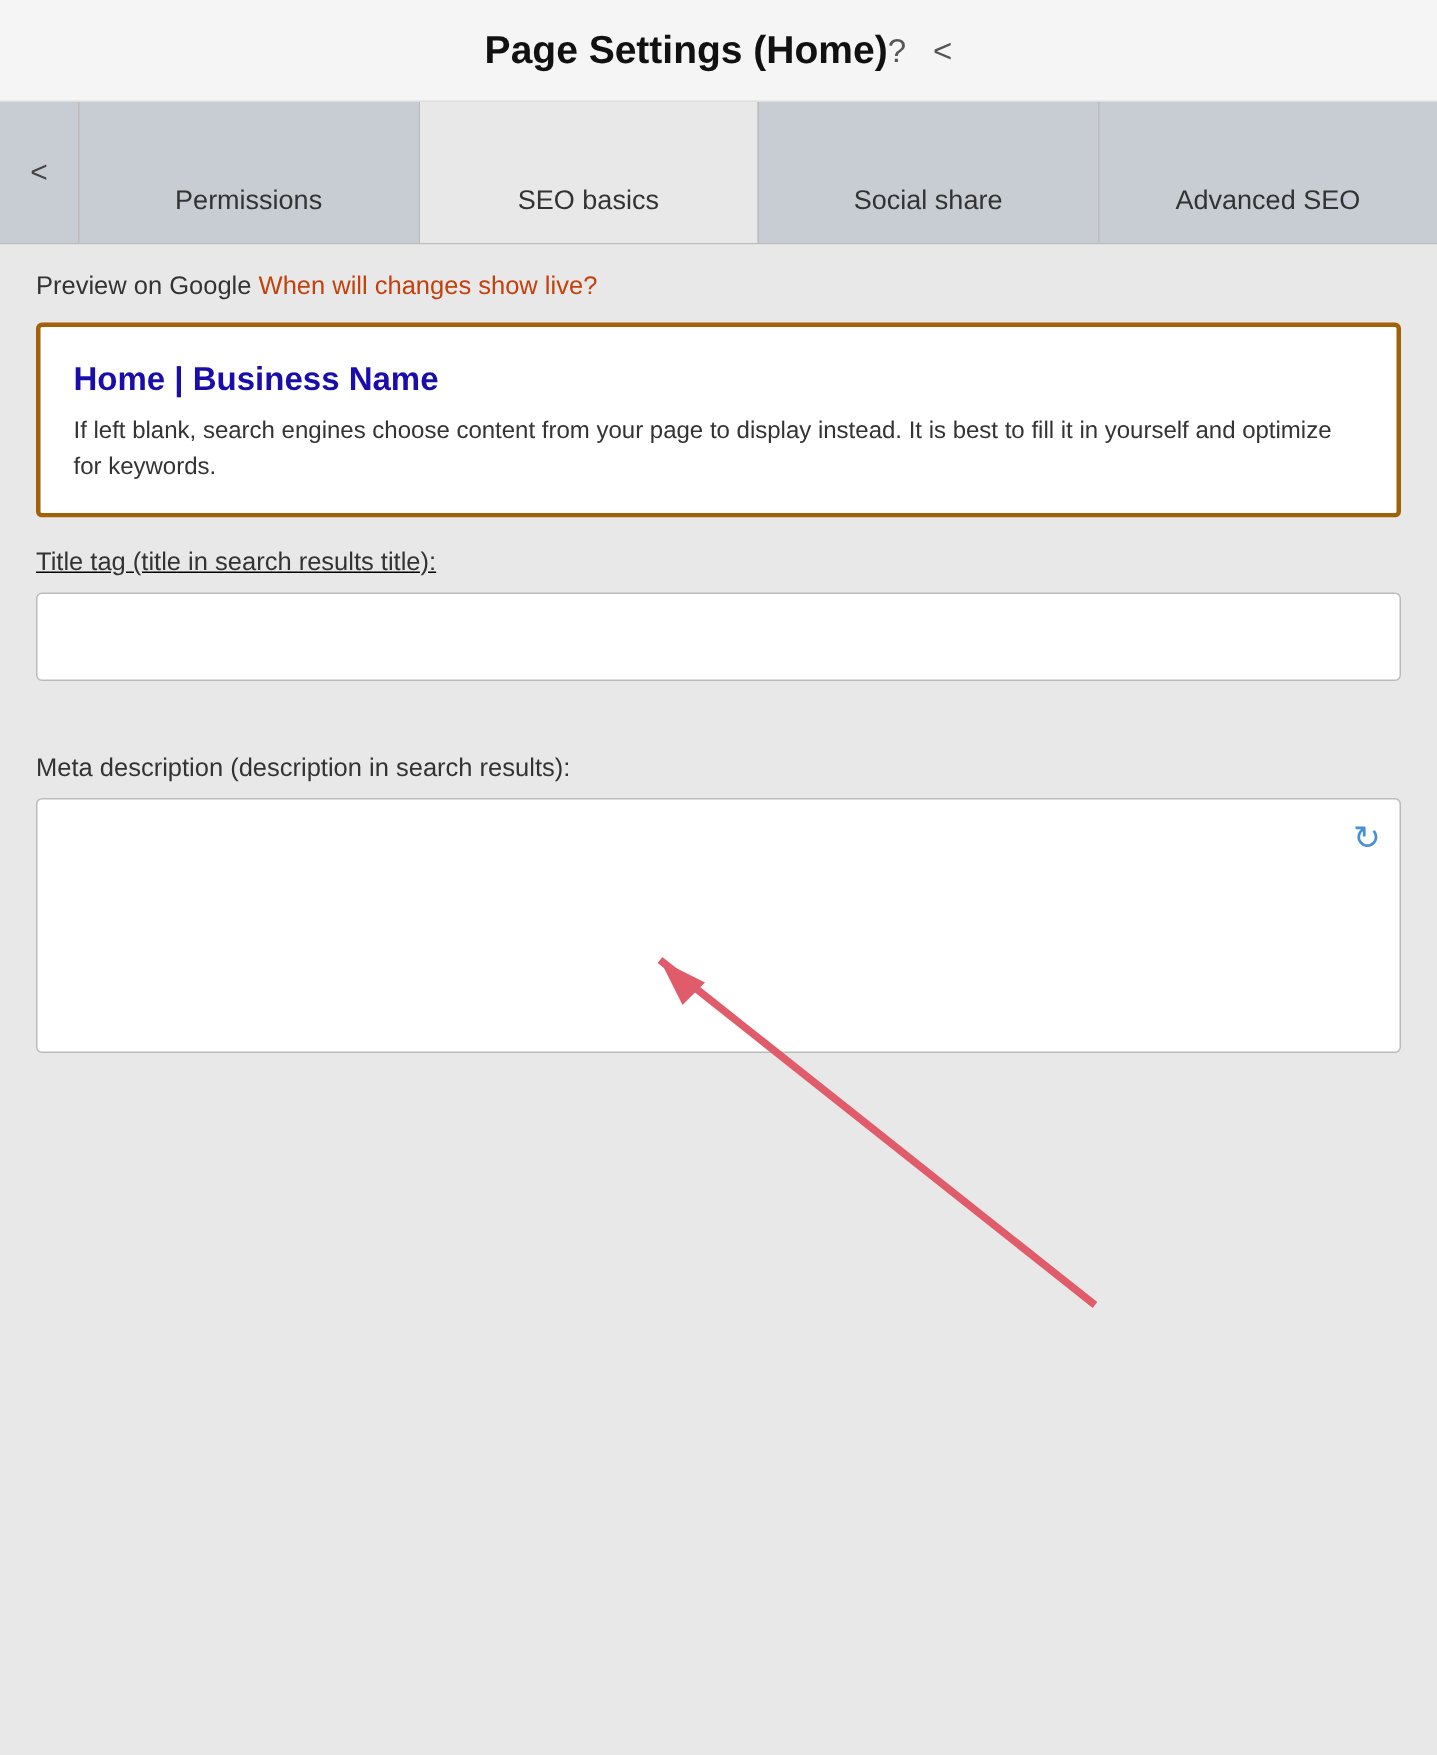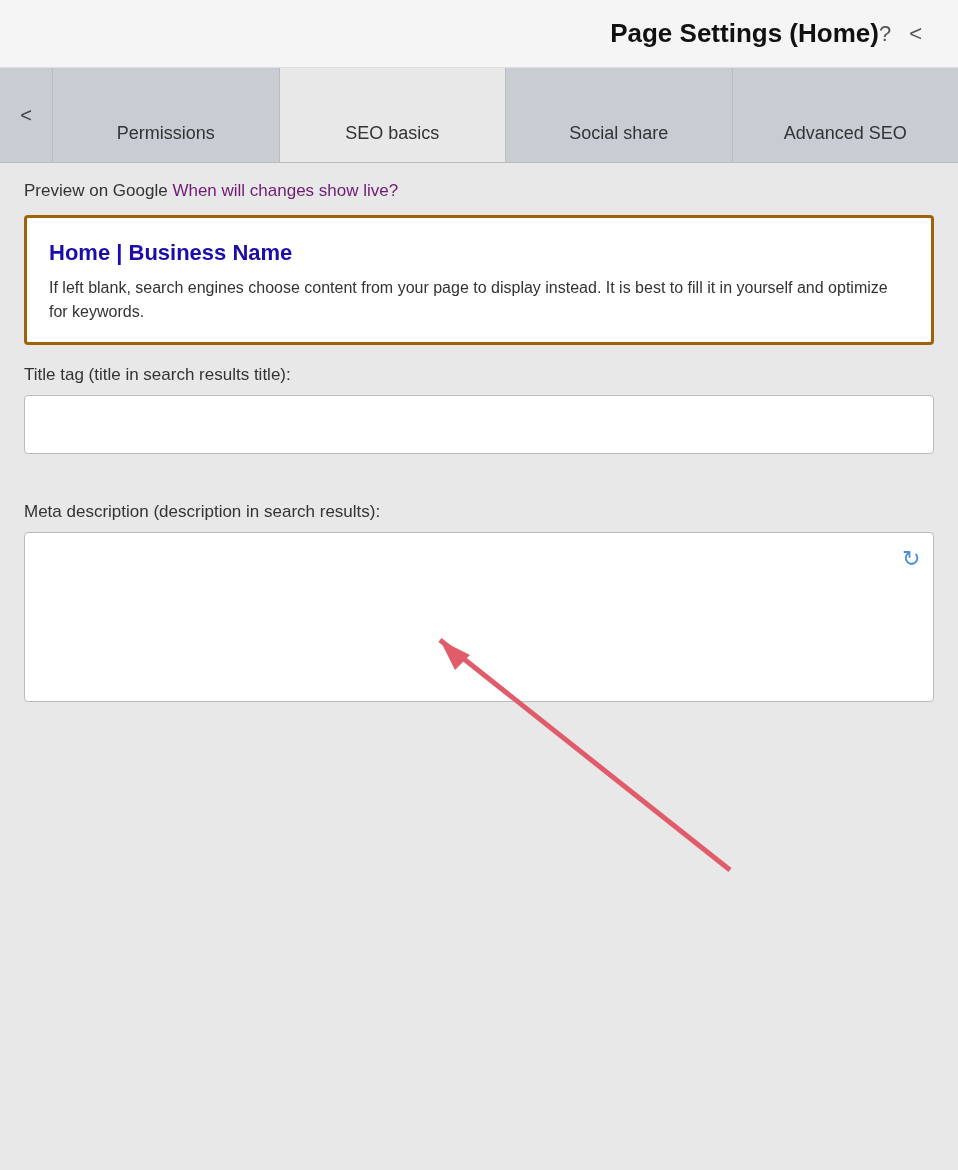--- a/index.html
+++ b/index.html
@@ -10,21 +10,21 @@
       min-height: 1170px;
       position: relative;
     }
 
     
     .header {
       background: #f5f5f5;
       padding: 18px 36px;
       display: flex;
       align-items: center;
-      justify-content: flex-end;
+      justify-content: center;
       border-bottom: 1px solid #ddd;
     }
     .header-title {
       font-size: 26px;
       font-weight: 700;
       color: #111;
     }
     .header-actions {
       display: flex;
       align-items: center;
@@ -78,21 +78,21 @@
     }
 
     
     .preview-bar {
       padding: 18px 24px 14px 24px;
       font-size: 17px;
       color: #333;
       background: #e8e8e8;
     }
     .preview-bar a {
-      color: #701a75;
+      color: #c2410c;
       text-decoration: none;
     }
 
     
     .google-preview {
       margin: 0 24px 0 24px;
       background: #fff;
       border: 3px solid #a16207;
       border-radius: 4px;
       padding: 22px 22px 18px 22px;
@@ -159,20 +159,21 @@
       width: 380px;
       height: 300px;
       z-index: 20;
       pointer-events: none;
     }
 
     
     .section {
       background: #e8e8e8;
       padding: 20px 24px;
+      text-decoration: underline;
     }
     .section-label {
       font-size: 17px;
       color: #333;
       margin-bottom: 10px;
     }
     .section-input {
       width: 100%;
       border: 1.5px solid #bbb;
       border-radius: 4px;

